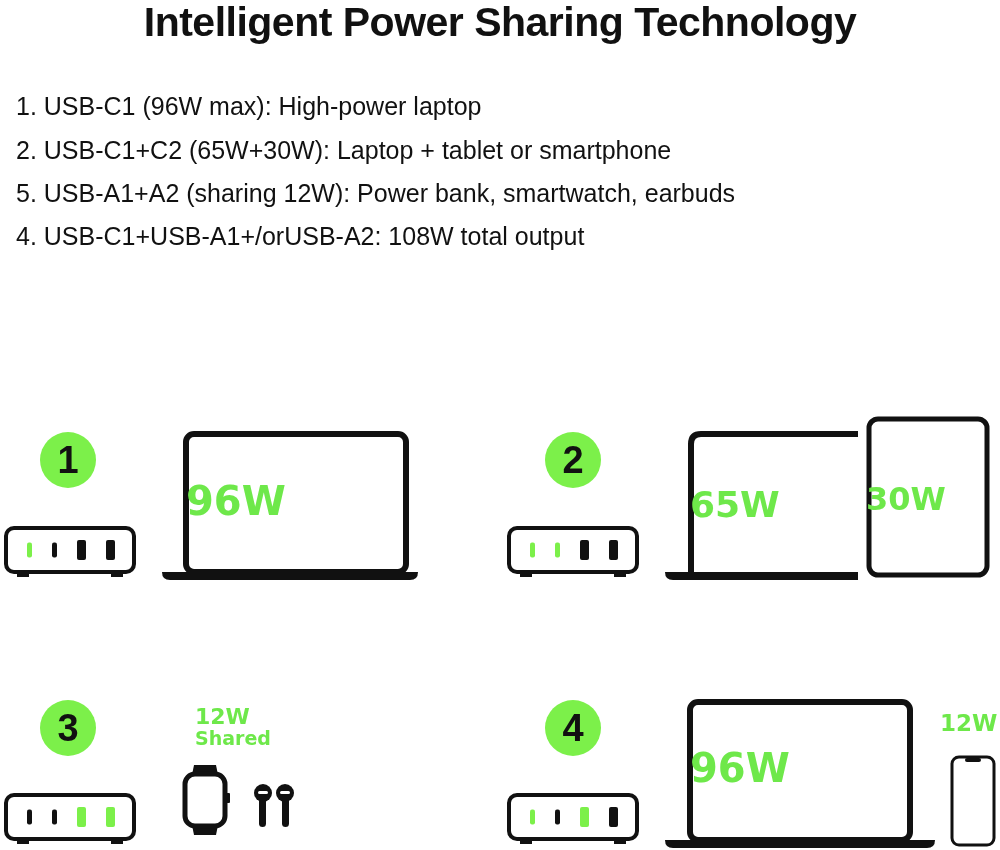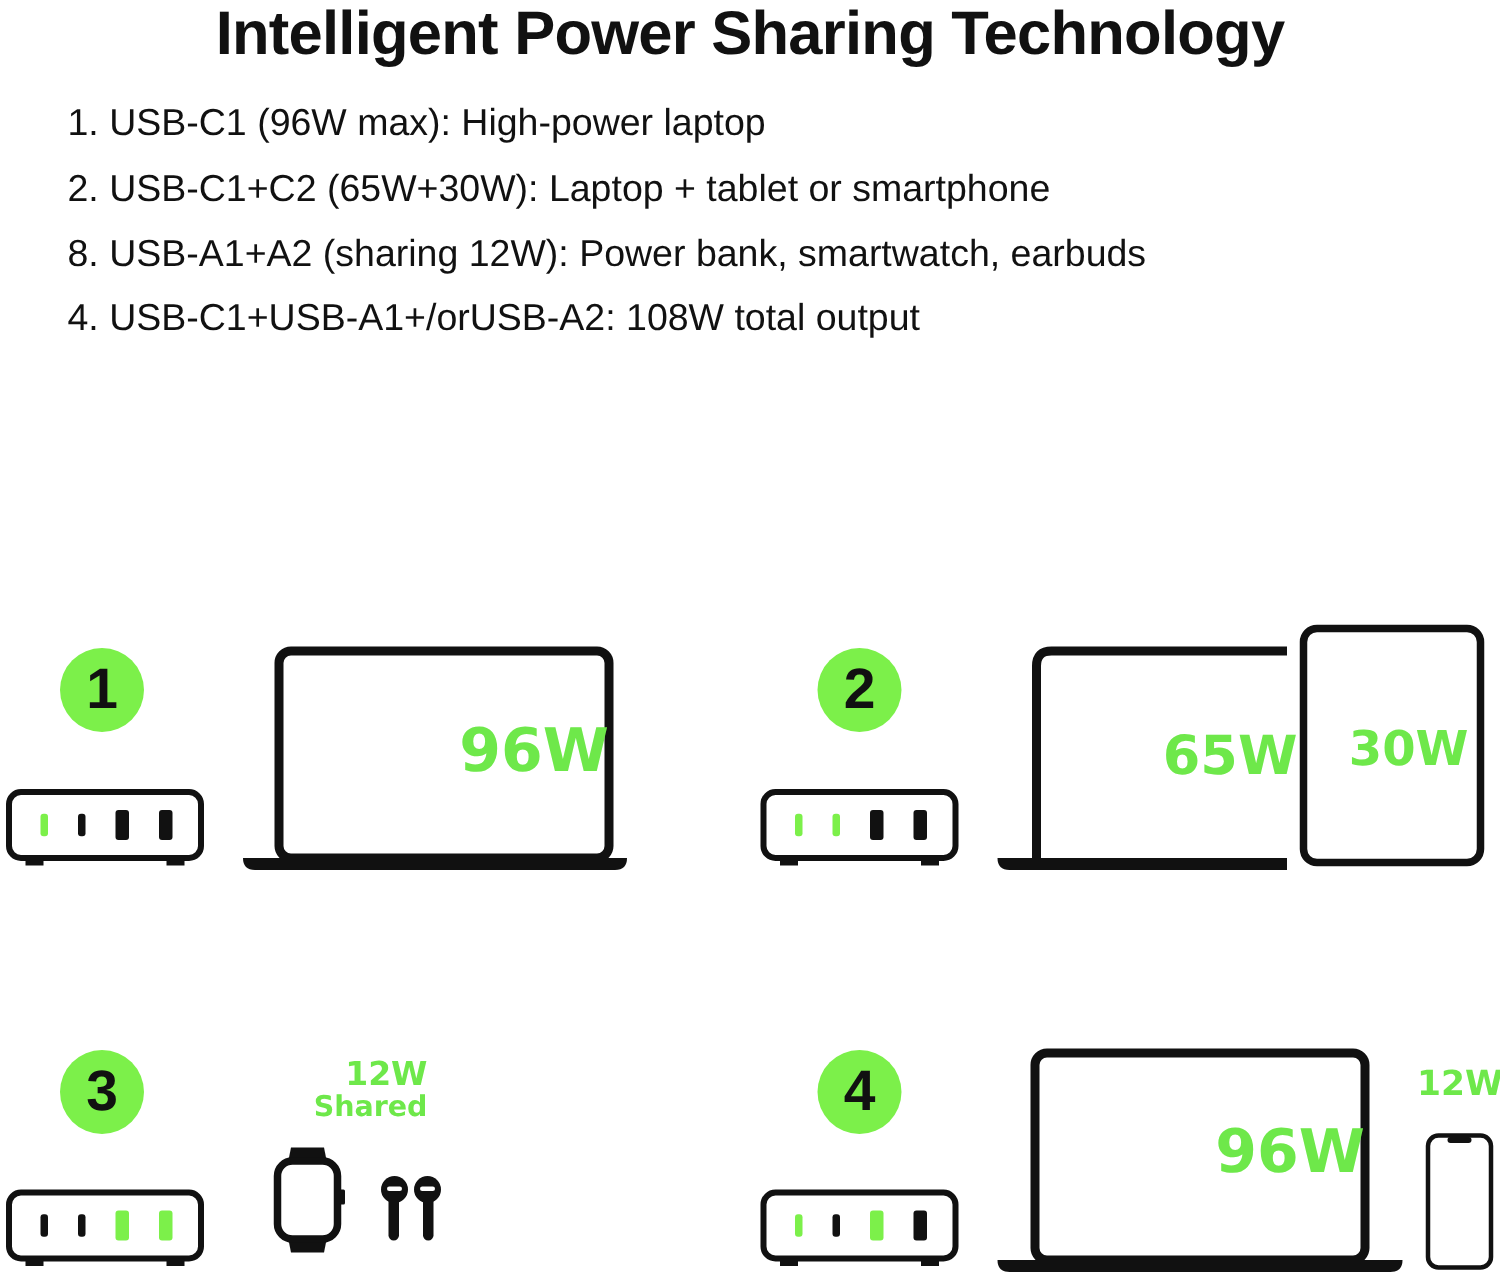--- a/index.html
+++ b/index.html
@@ -1,30 +1,30 @@
 <!DOCTYPE html>
 <html><head>
 <meta charset="utf-8">
 <style>
   html, body { margin:0; padding:0; background:#ffffff; }
   body { width:1000px; height:850px; position:relative; overflow:hidden; font-family:"Liberation Sans", sans-serif; color:#111; }
   .title { position:absolute; left:0; top:0; width:1000px; text-align:center; font-size:41px; font-weight:bold; line-height:44px; letter-spacing:-0.5px; }
-  .feat { position:absolute; left:45px; font-size:25px; line-height:30px; color:#111; }
+  .feat { position:absolute; left:16px; font-size:25px; line-height:30px; color:#111;margin-top:24px; }
   .badge { position:absolute; width:56px; height:56px; border-radius:50%; background:#7cf04a; display:flex; align-items:center; justify-content:center; font-size:38px; font-weight:bold; color:#111; }
-  .pw { position:absolute; color:#6ee84a; font-weight:bold; font-family:"DejaVu Sans", sans-serif; text-align:right; }
+  .pw { position:absolute; color:#6ee84a; font-weight:bold; font-family:"DejaVu Sans", sans-serif; text-align:left; }
   svg { position:absolute; overflow:visible; }
 </style>
 </head>
 <body>
 
 <div class="title">Intelligent Power Sharing Technology</div>
 
 <div class="feat" style="top:67px">1. USB-C1 (96W max): High-power laptop</div>
 <div class="feat" style="top:111px">2. USB-C1+C2 (65W+30W): Laptop + tablet or smartphone</div>
-<div class="feat" style="top:154px">8. USB-A1+A2 (sharing 12W): Power bank, smartwatch, earbuds</div>
+<div class="feat" style="top:154px">5. USB-A1+A2 (sharing 12W): Power bank, smartwatch, earbuds</div>
 <div class="feat" style="top:197px">4. USB-C1+USB-A1+/orUSB-A2: 108W total output</div>
 
 <div>
   <div class="badge" style="left:40px;top:432px">1</div>
   <svg class="charger" style="left:3px;top:525px" width="134" height="54">
       <rect x="3" y="3" width="128" height="44" rx="8" fill="none" stroke="#111" stroke-width="4"></rect>
       <rect x="14" y="47" width="12" height="5" fill="#111"></rect>
       <rect x="108" y="47" width="12" height="5" fill="#111"></rect>
       <rect x="24" y="17.5" width="5" height="15" rx="2" fill="#7cf04a"></rect>
       <rect x="49" y="17.5" width="5" height="15" rx="2" fill="#111111"></rect>

